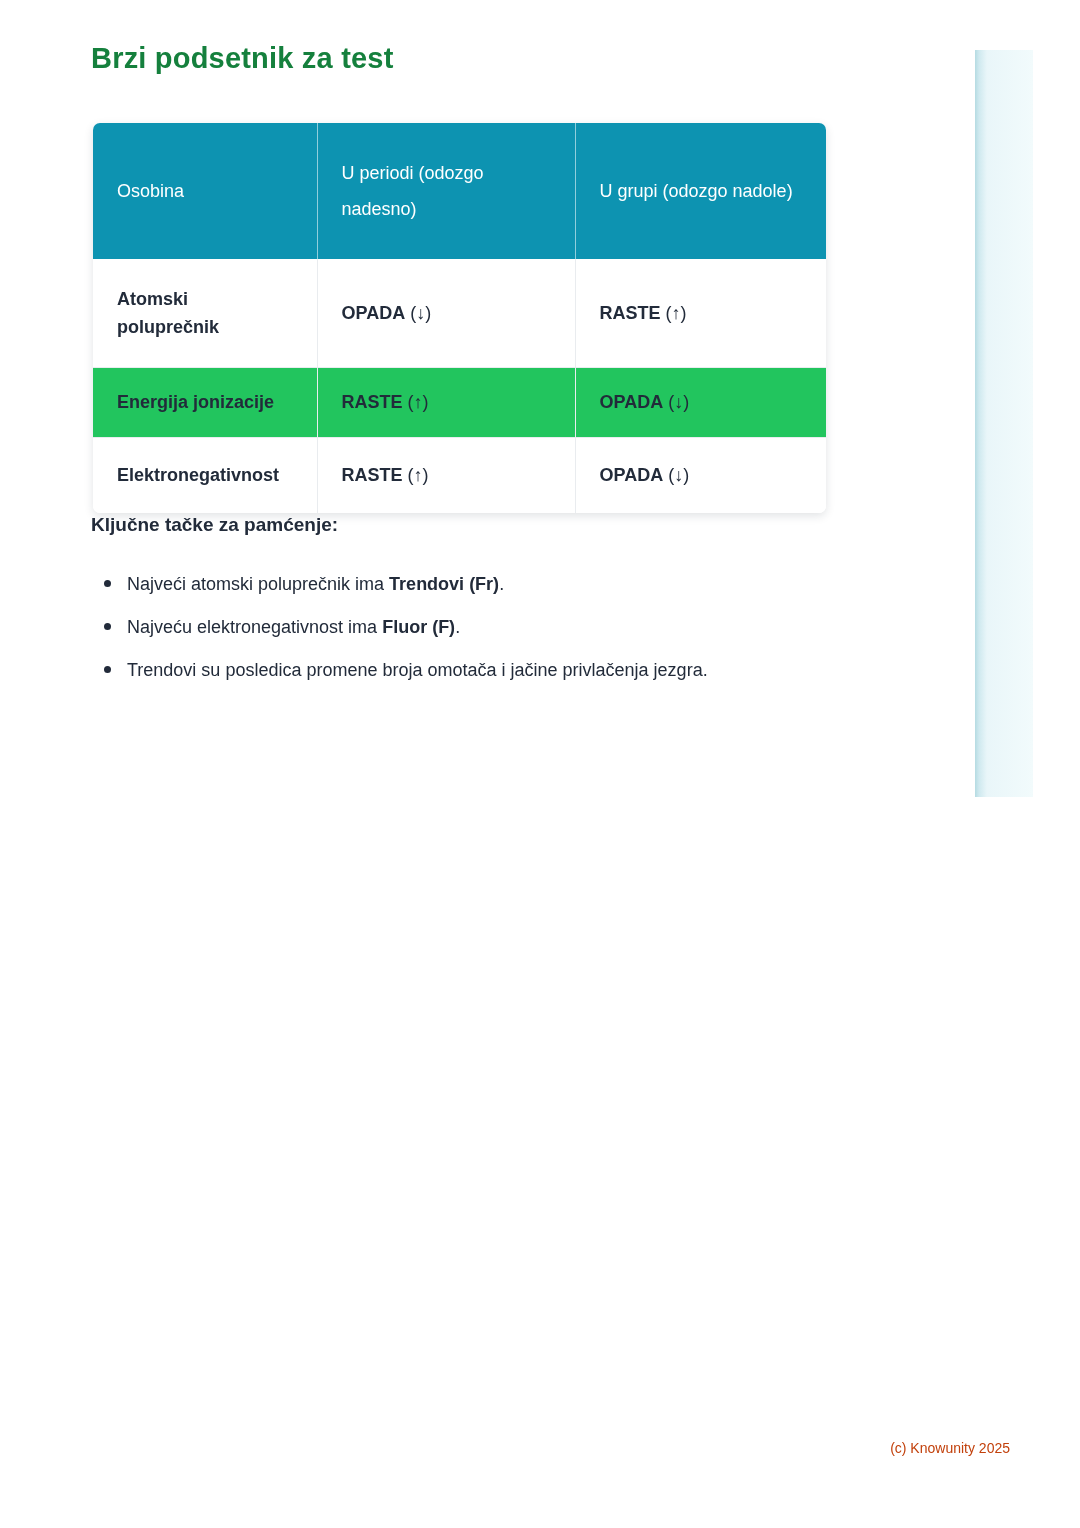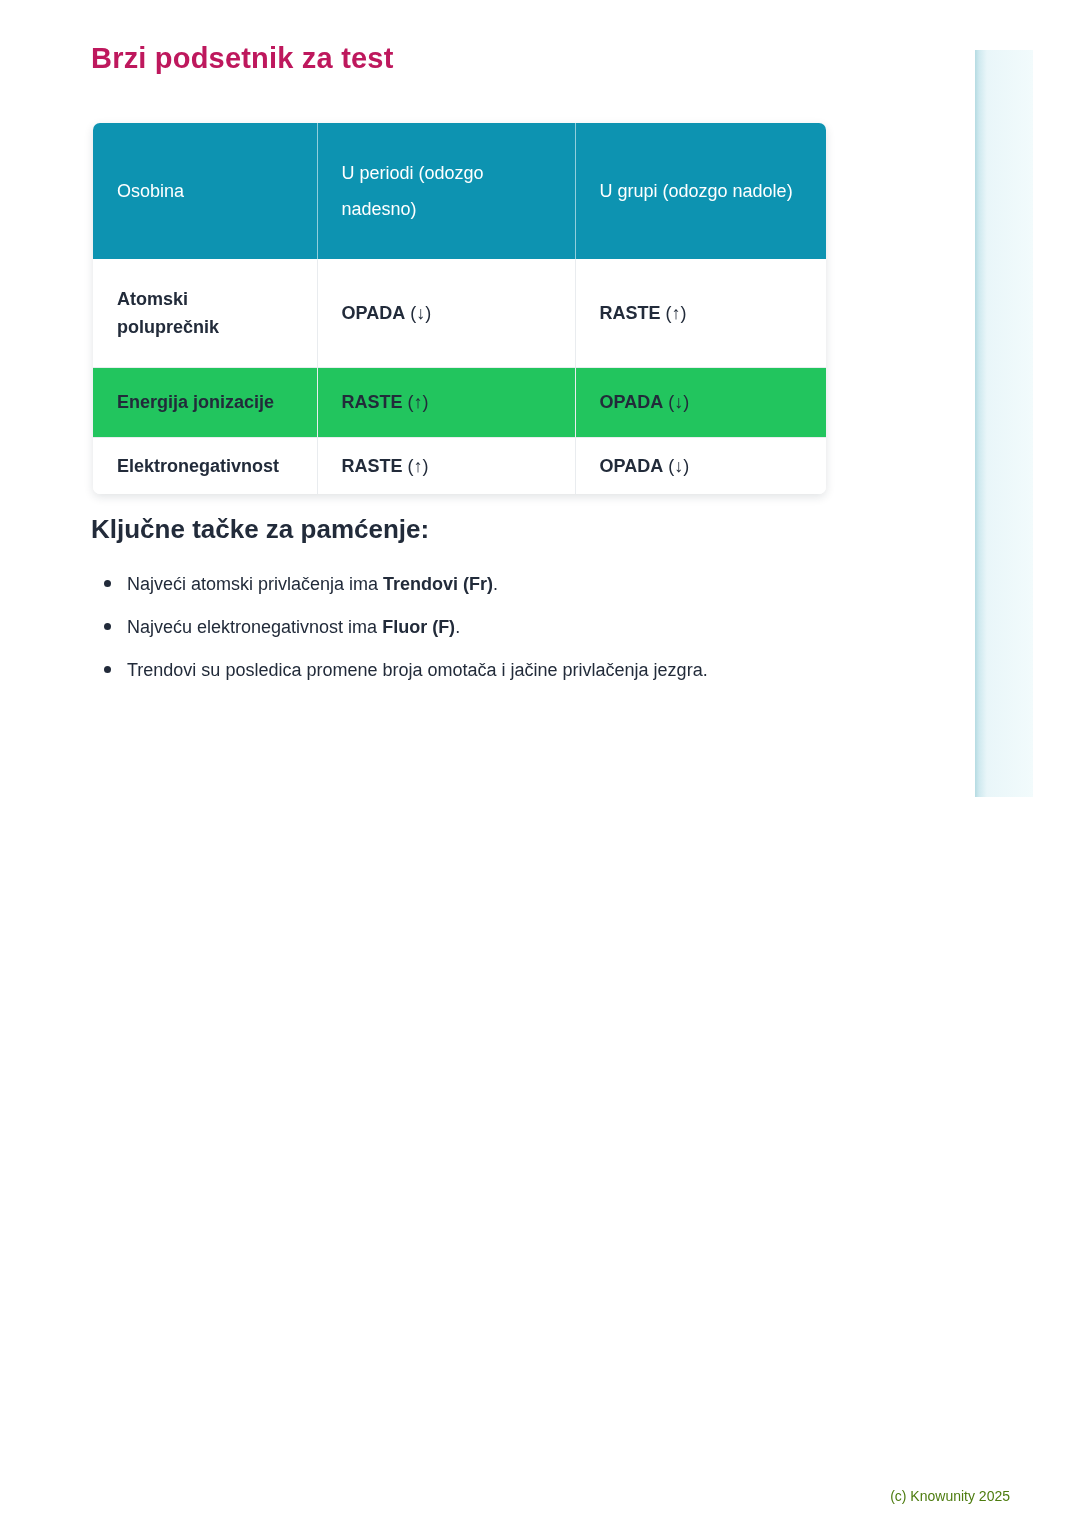--- a/index.html
+++ b/index.html
@@ -17,21 +17,21 @@
   }
 
   
   .title {
     position: absolute;
     left: 91px;
     top: 42px;
     margin: 0;
     font-size: 29px;
     font-weight: 700;
-    color: #be185d;
+    color: #15803d;
     letter-spacing: 0.2px;
   }
 
   
   .side-strip {
     position: absolute;
     left: 975px;
     top: 50px;
     width: 58px;
     height: 747px;
@@ -79,33 +79,33 @@
     color: #222b3a;
     line-height: 28px;
     border-bottom: 1px solid #e9ecef;
     border-right: 1px solid #e9ecef;
     background: #ffffff;
   }
   tbody td:last-child { border-right: none; }
   tbody tr:last-child td { border-bottom: none; }
   tbody tr.row-tall { height: 108px; }
   tbody tr.row-short { height: 70px; }
-  tbody tr.row-short2 { height: 57px; }
+  tbody tr.row-short2 { height: 76px; }
   tbody tr.alt td { background: #22c55e; }
   td.prop { font-weight: 700; }
   .val { font-weight: 700; }
   .arrow { font-weight: 400; }
 
   
   .kp-heading {
     position: absolute;
     left: 91px;
     top: 514px;
     margin: 0;
-    font-size: 26px;
+    font-size: 19px;
     font-weight: 700;
     color: #222b3a;
   }
   .kp-list {
     position: absolute;
     left: 91px;
     top: 570px;
     width: 760px;
     margin: 0;
     padding: 0;
@@ -128,23 +128,23 @@
     height: 7px;
     border-radius: 50%;
     background: #222b3a;
   }
   .kp-list strong { font-weight: 700; }
 
   
   .footer {
     position: absolute;
     right: 70px;
-    top: 1488px;
+    top: 1440px;
     font-size: 14px;
-    color: #4d7c0f;
+    color: #c2410c;
   }
 </style>
 </head>
 <body>
 
 <div class="page">
 
   <h1 class="title">Brzi podsetnik za test</h1>
 
   <div class="side-strip"></div>
@@ -179,20 +179,20 @@
           <td><span class="val">RASTE</span><span class="arrow"> (↑)</span></td>
           <td><span class="val">OPADA</span><span class="arrow"> (↓)</span></td>
         </tr>
       </tbody>
     </table>
   </div>
 
   <h2 class="kp-heading">Ključne tačke za pamćenje:</h2>
 
   <ul class="kp-list">
-    <li><span>Najveći atomski privlačenja ima </span><strong>Trendovi (Fr)</strong><span>.</span></li>
+    <li><span>Najveći atomski poluprečnik ima </span><strong>Trendovi (Fr)</strong><span>.</span></li>
     <li><span>Najveću elektronegativnost ima </span><strong>Fluor (F)</strong><span>.</span></li>
     <li><span>Trendovi su posledica promene broja omotača i jačine privlačenja jezgra.</span><strong></strong><span></span></li>
   </ul>
 
   <div class="footer">(c) Knowunity 2025</div>
 
 </div>
 
 </body></html>

